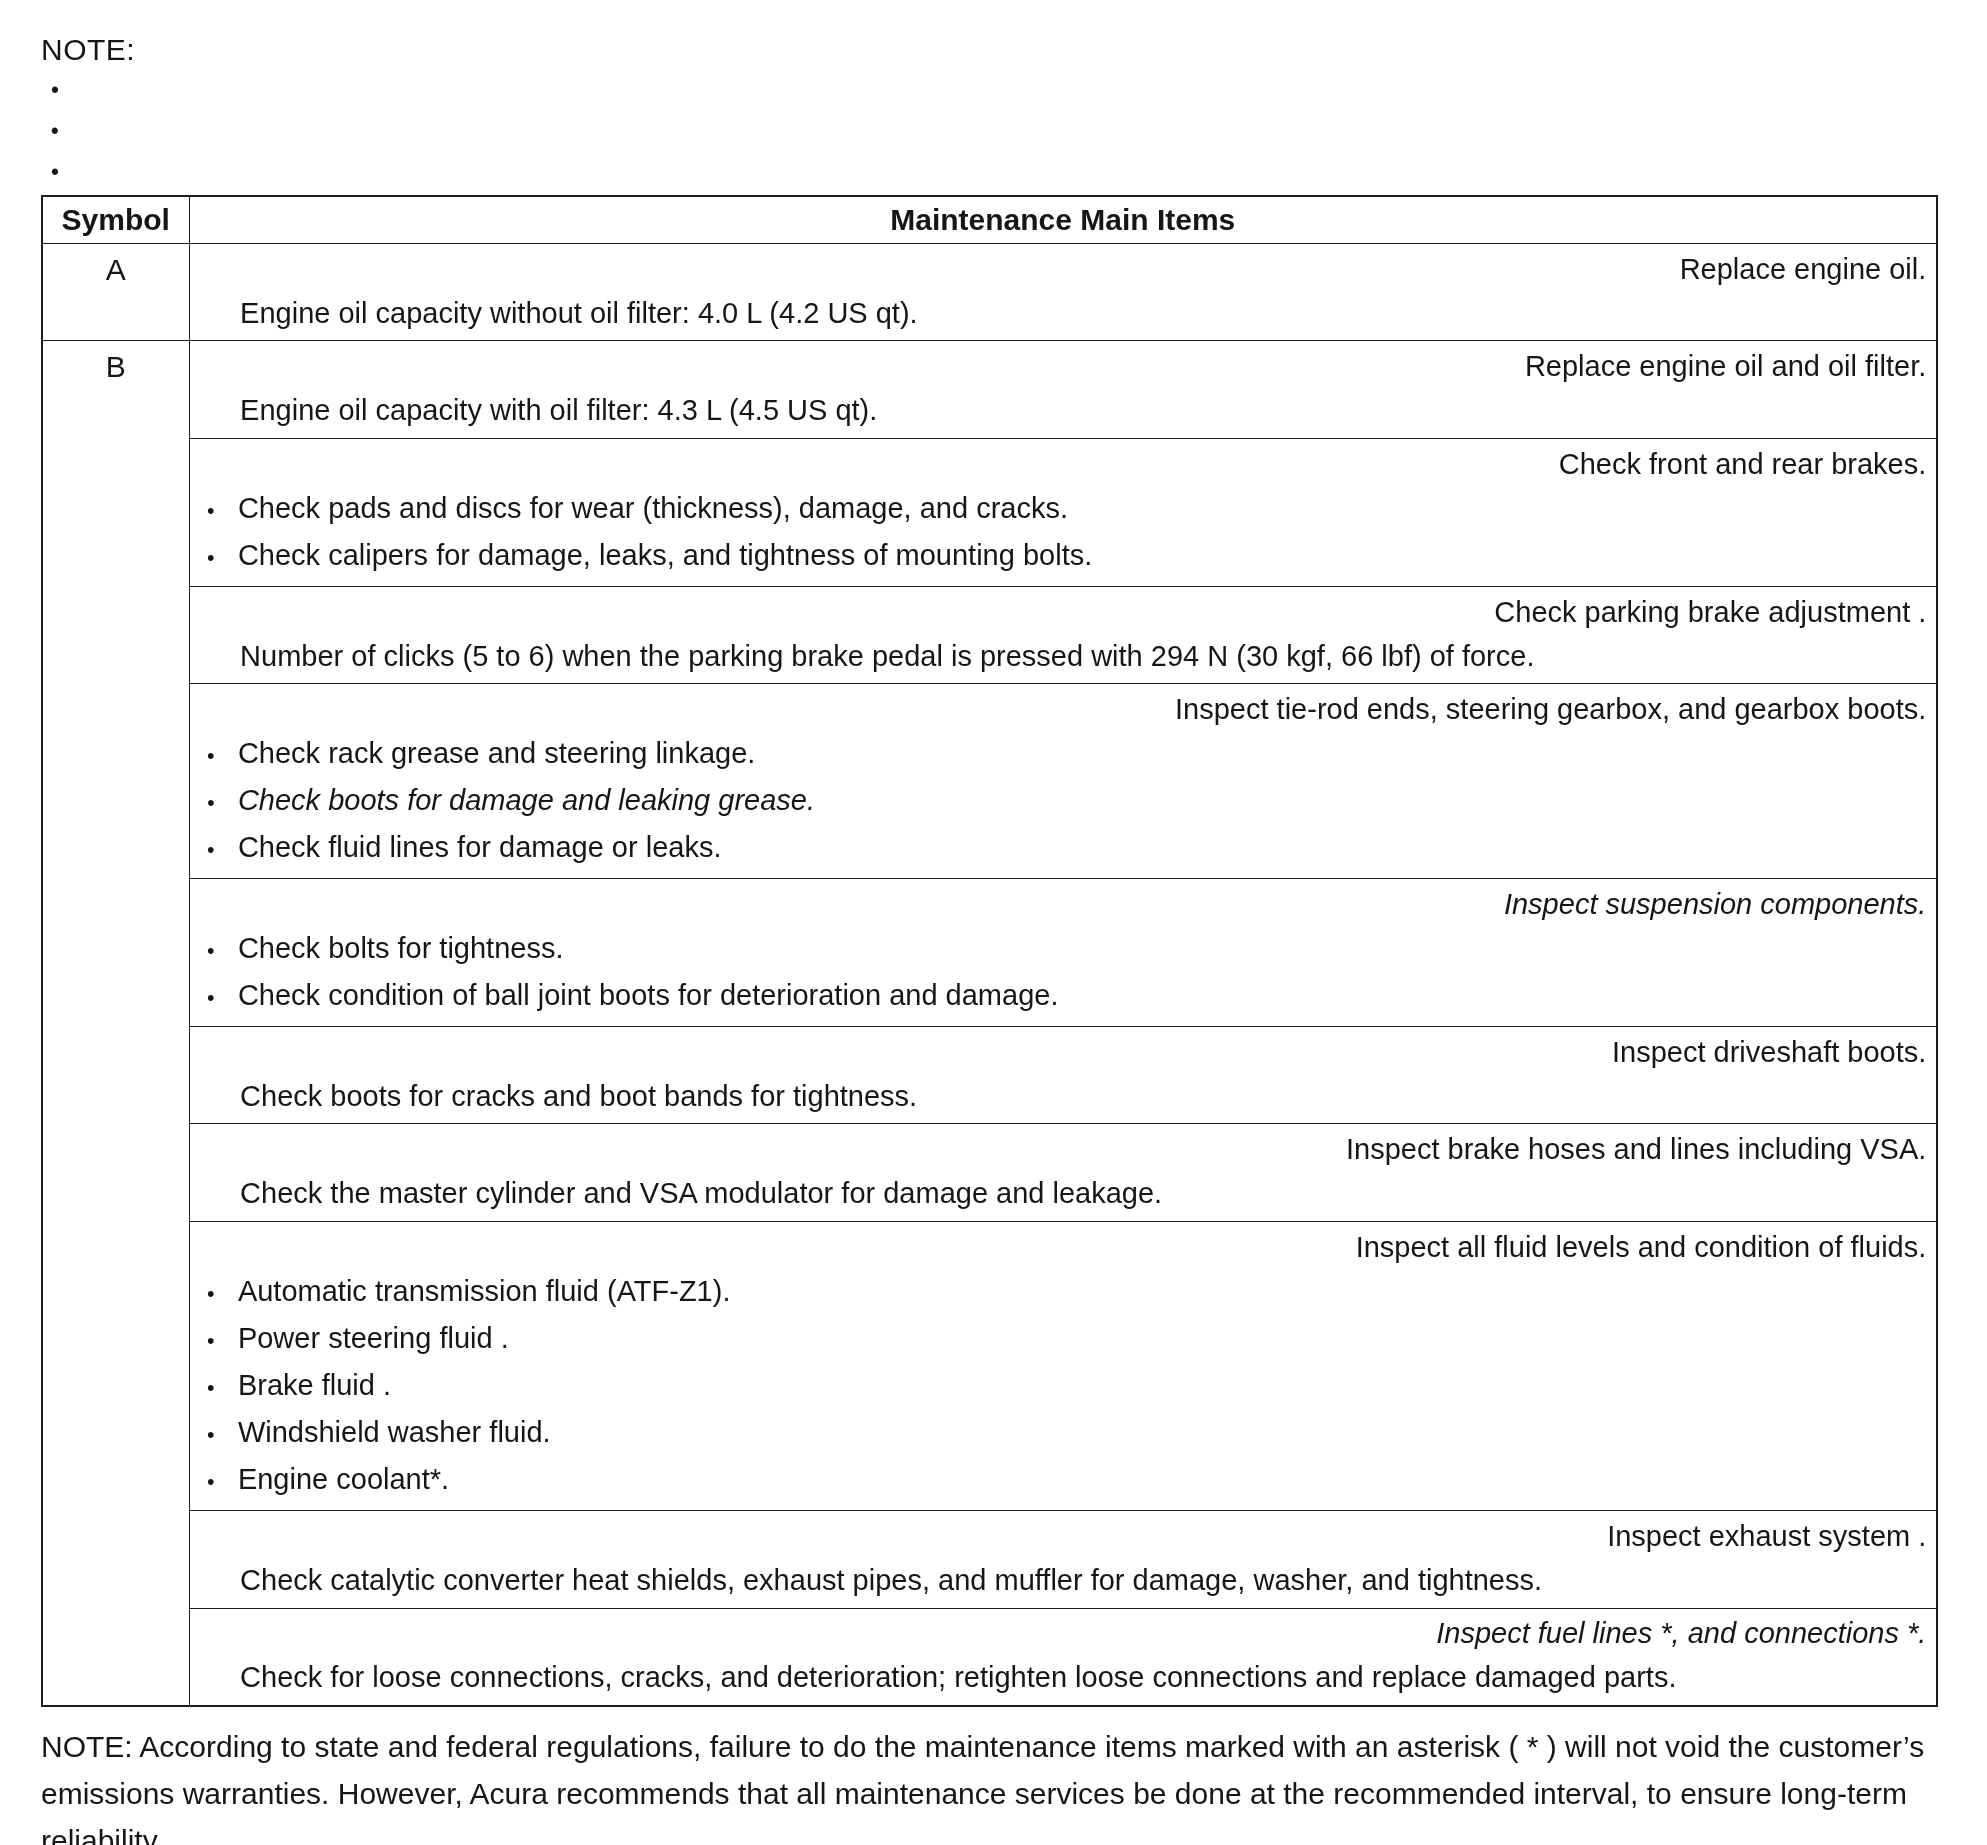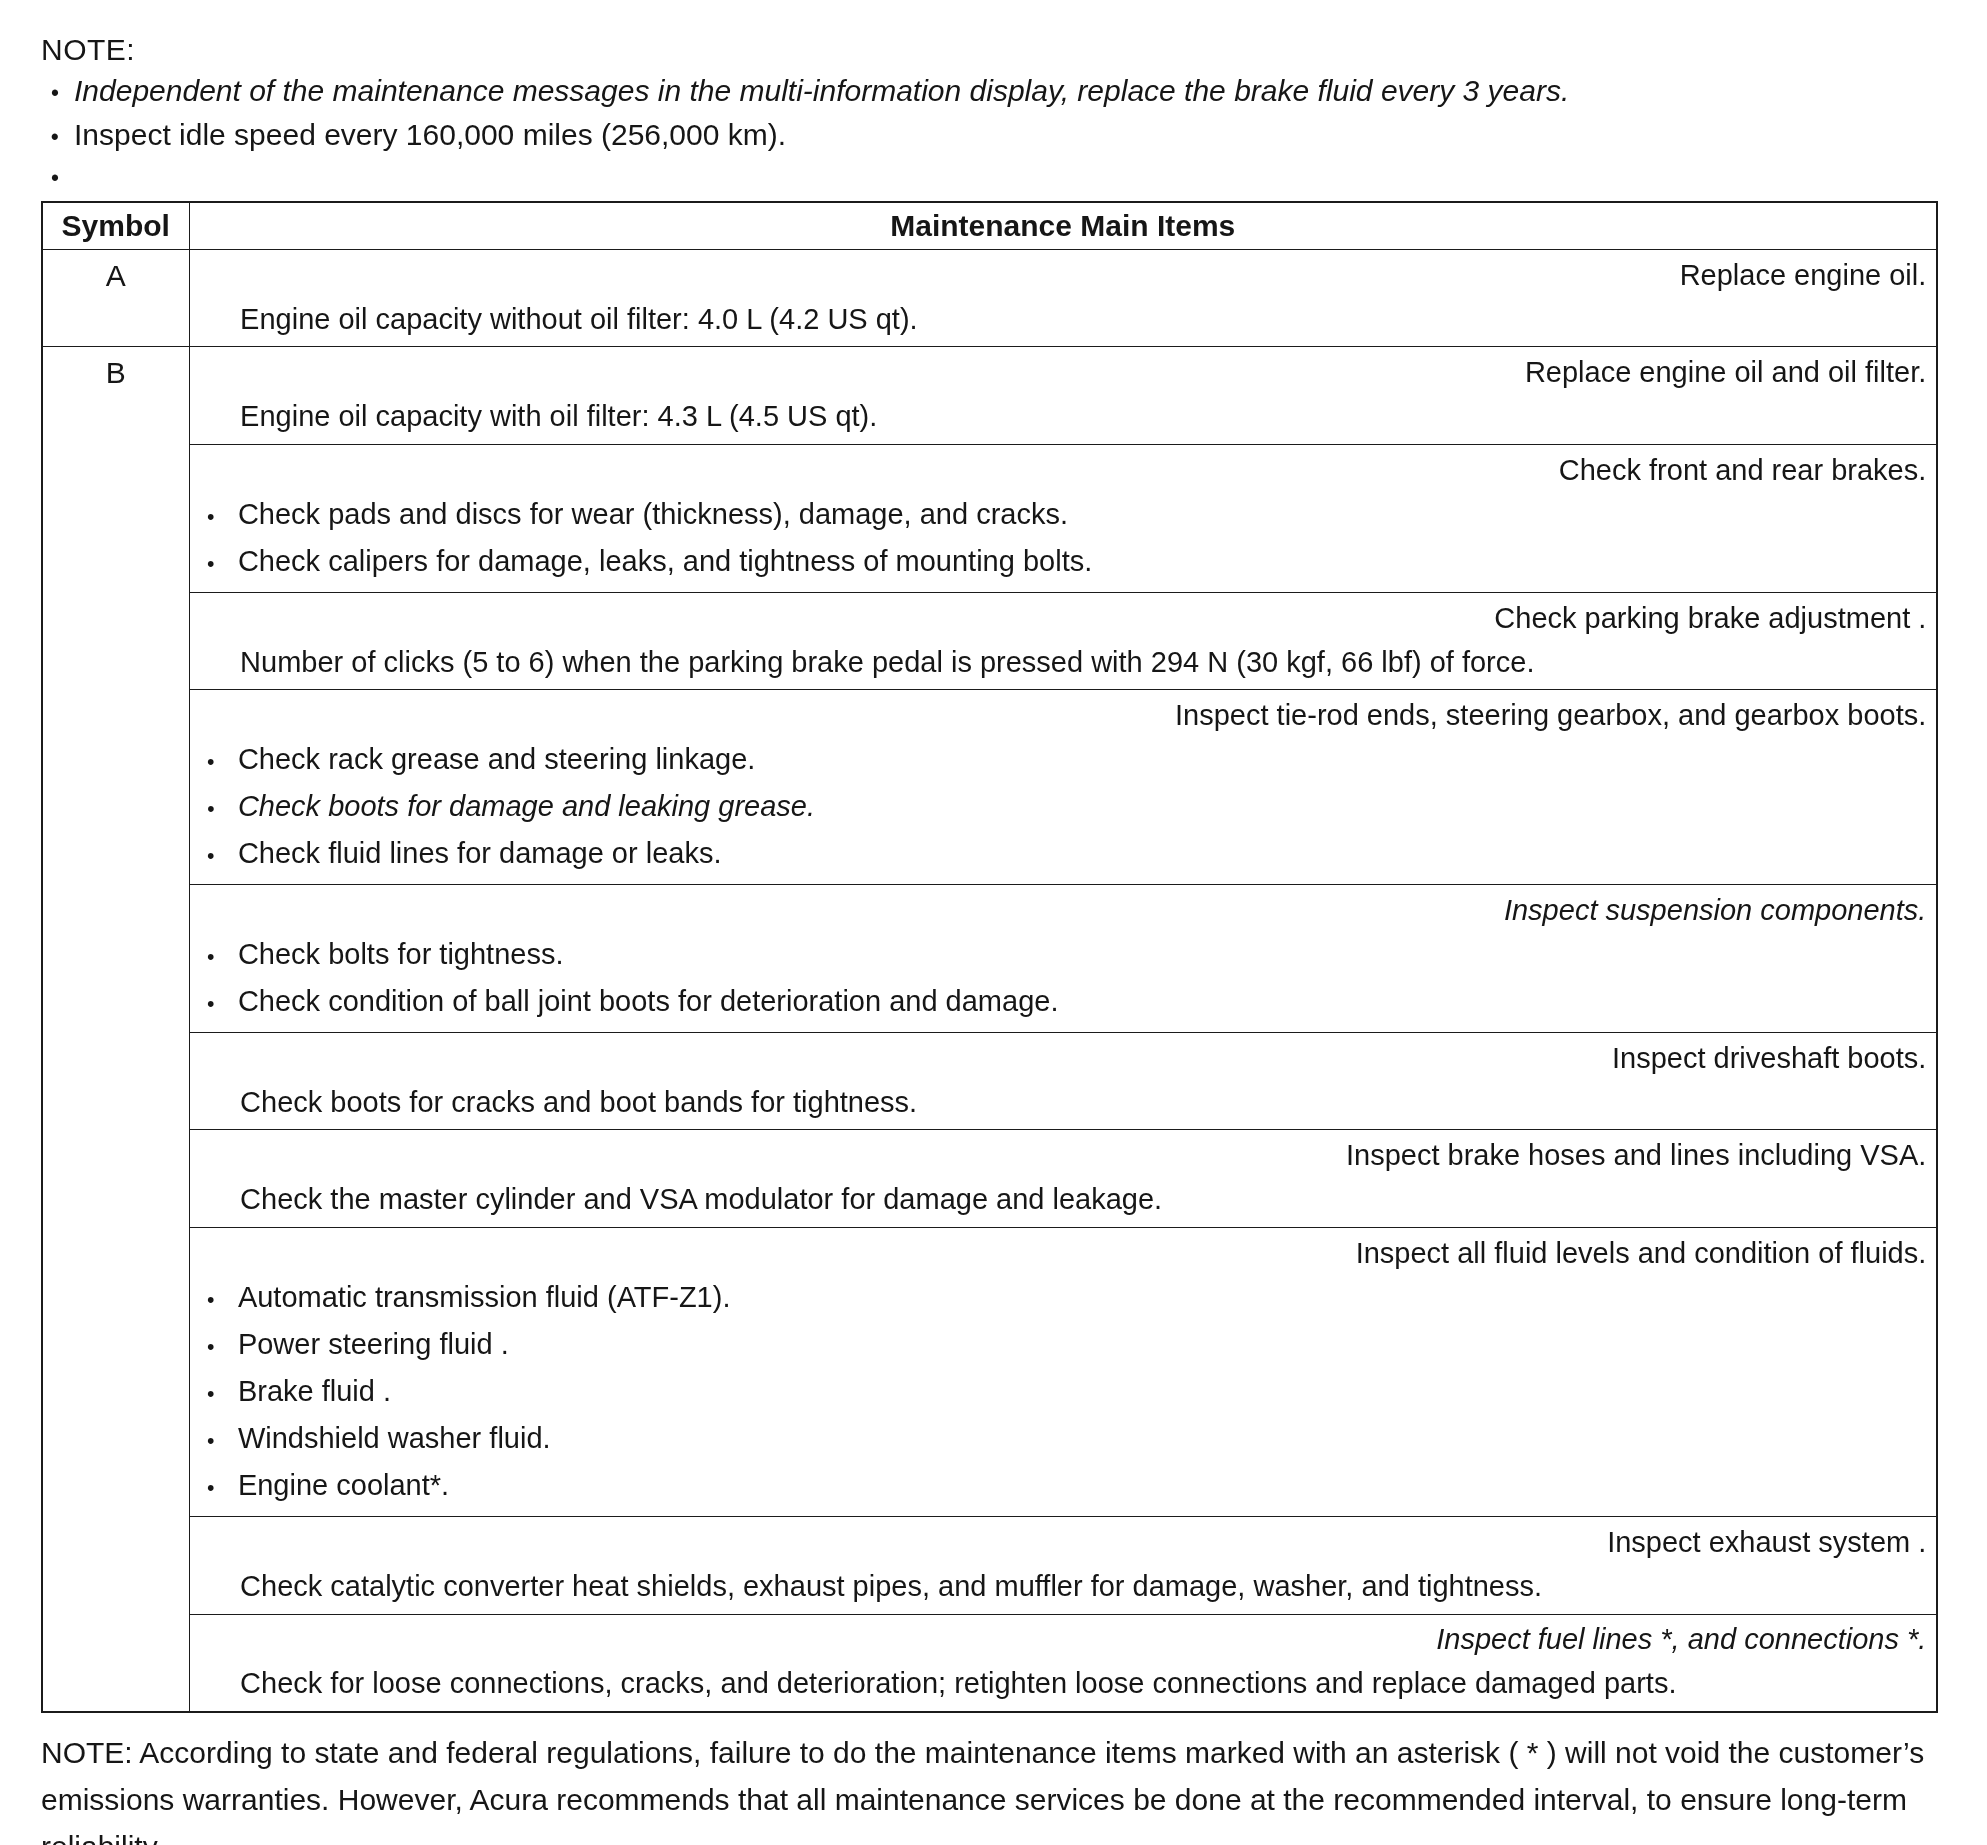--- a/index.html
+++ b/index.html
@@ -82,25 +82,23 @@
 </head>
 <body>
 
 <div class="page">
 
   <div class="top-note">
     <div class="note-title">NOTE:</div>
     <ul class="note-list" id="top-note-list">
         <li class="note-item em">
           <span class="bullet">•</span>
-          <span>Independent of the maintenance messages in the multi-information display, replace the brake fluid every 3 years.</span>
         </li>
         <li class="note-item">
           <span class="bullet">•</span>
-          <span>Inspect idle speed every 160,000 miles (256,000 km).</span>
         </li>
         <li class="note-item em">
           <span class="bullet">•</span>
         </li>
       </ul>
   </div>
 
   <table class="maint-table">
     <thead>
       <tr>

